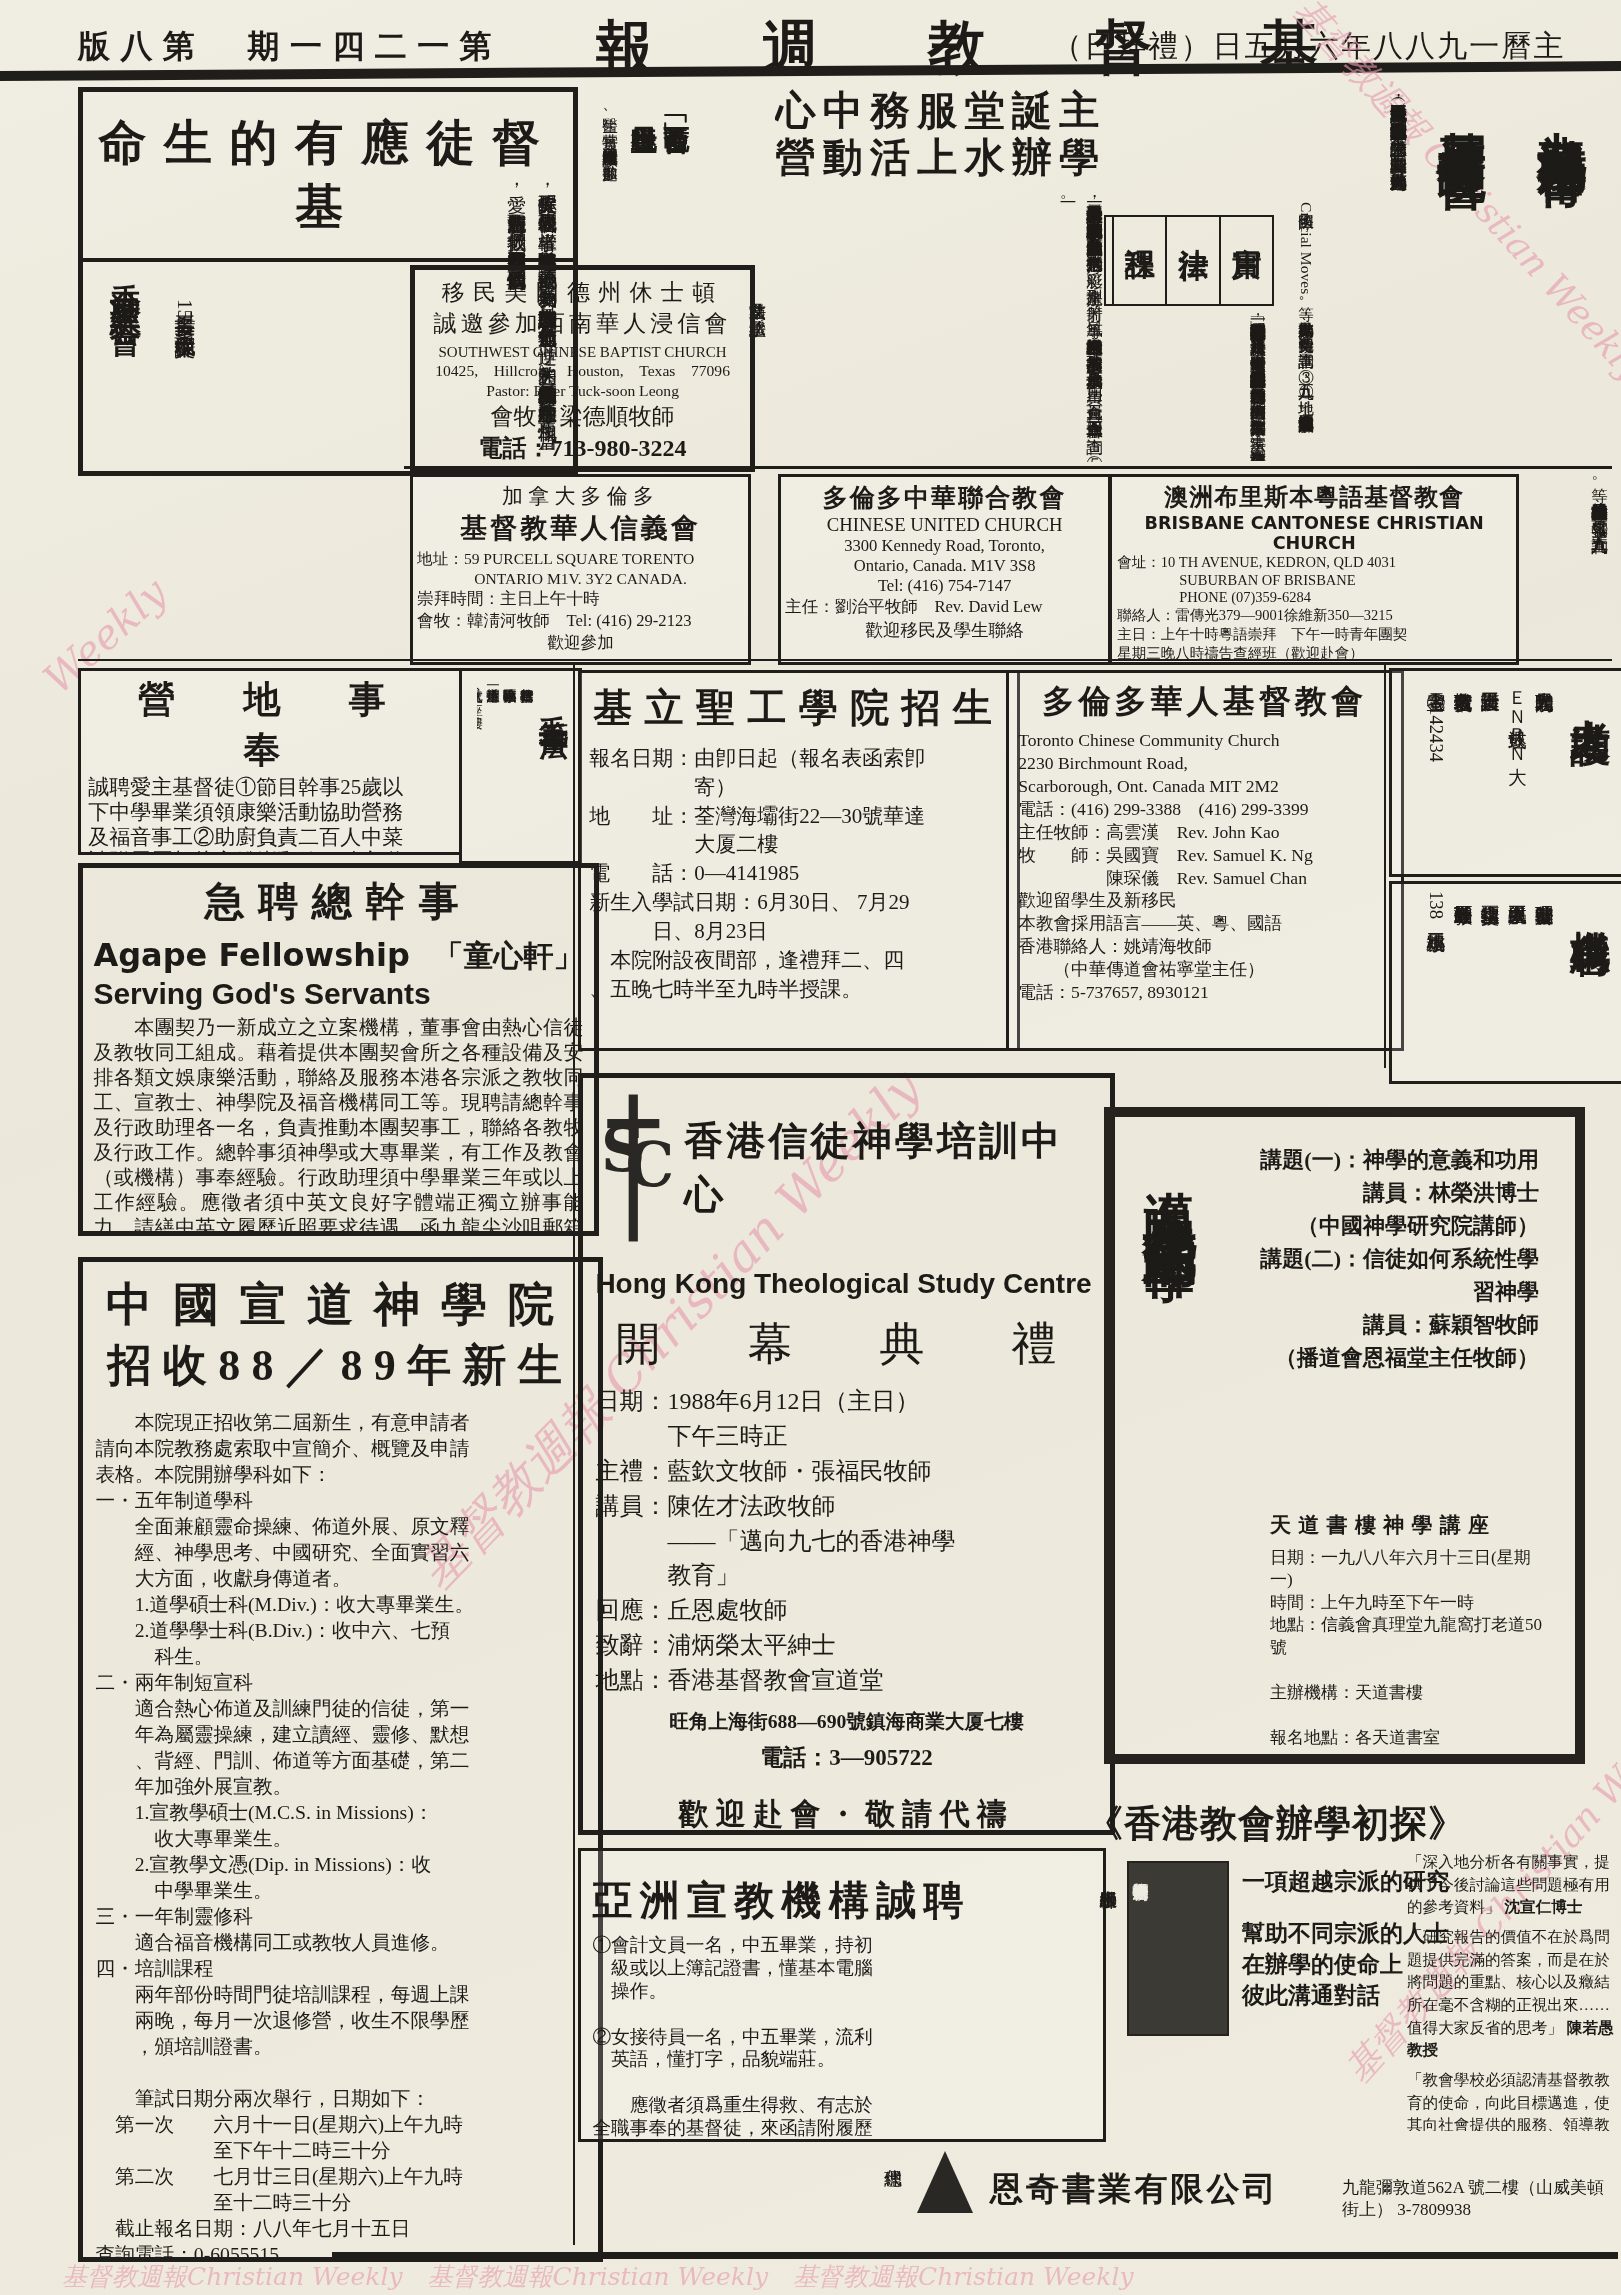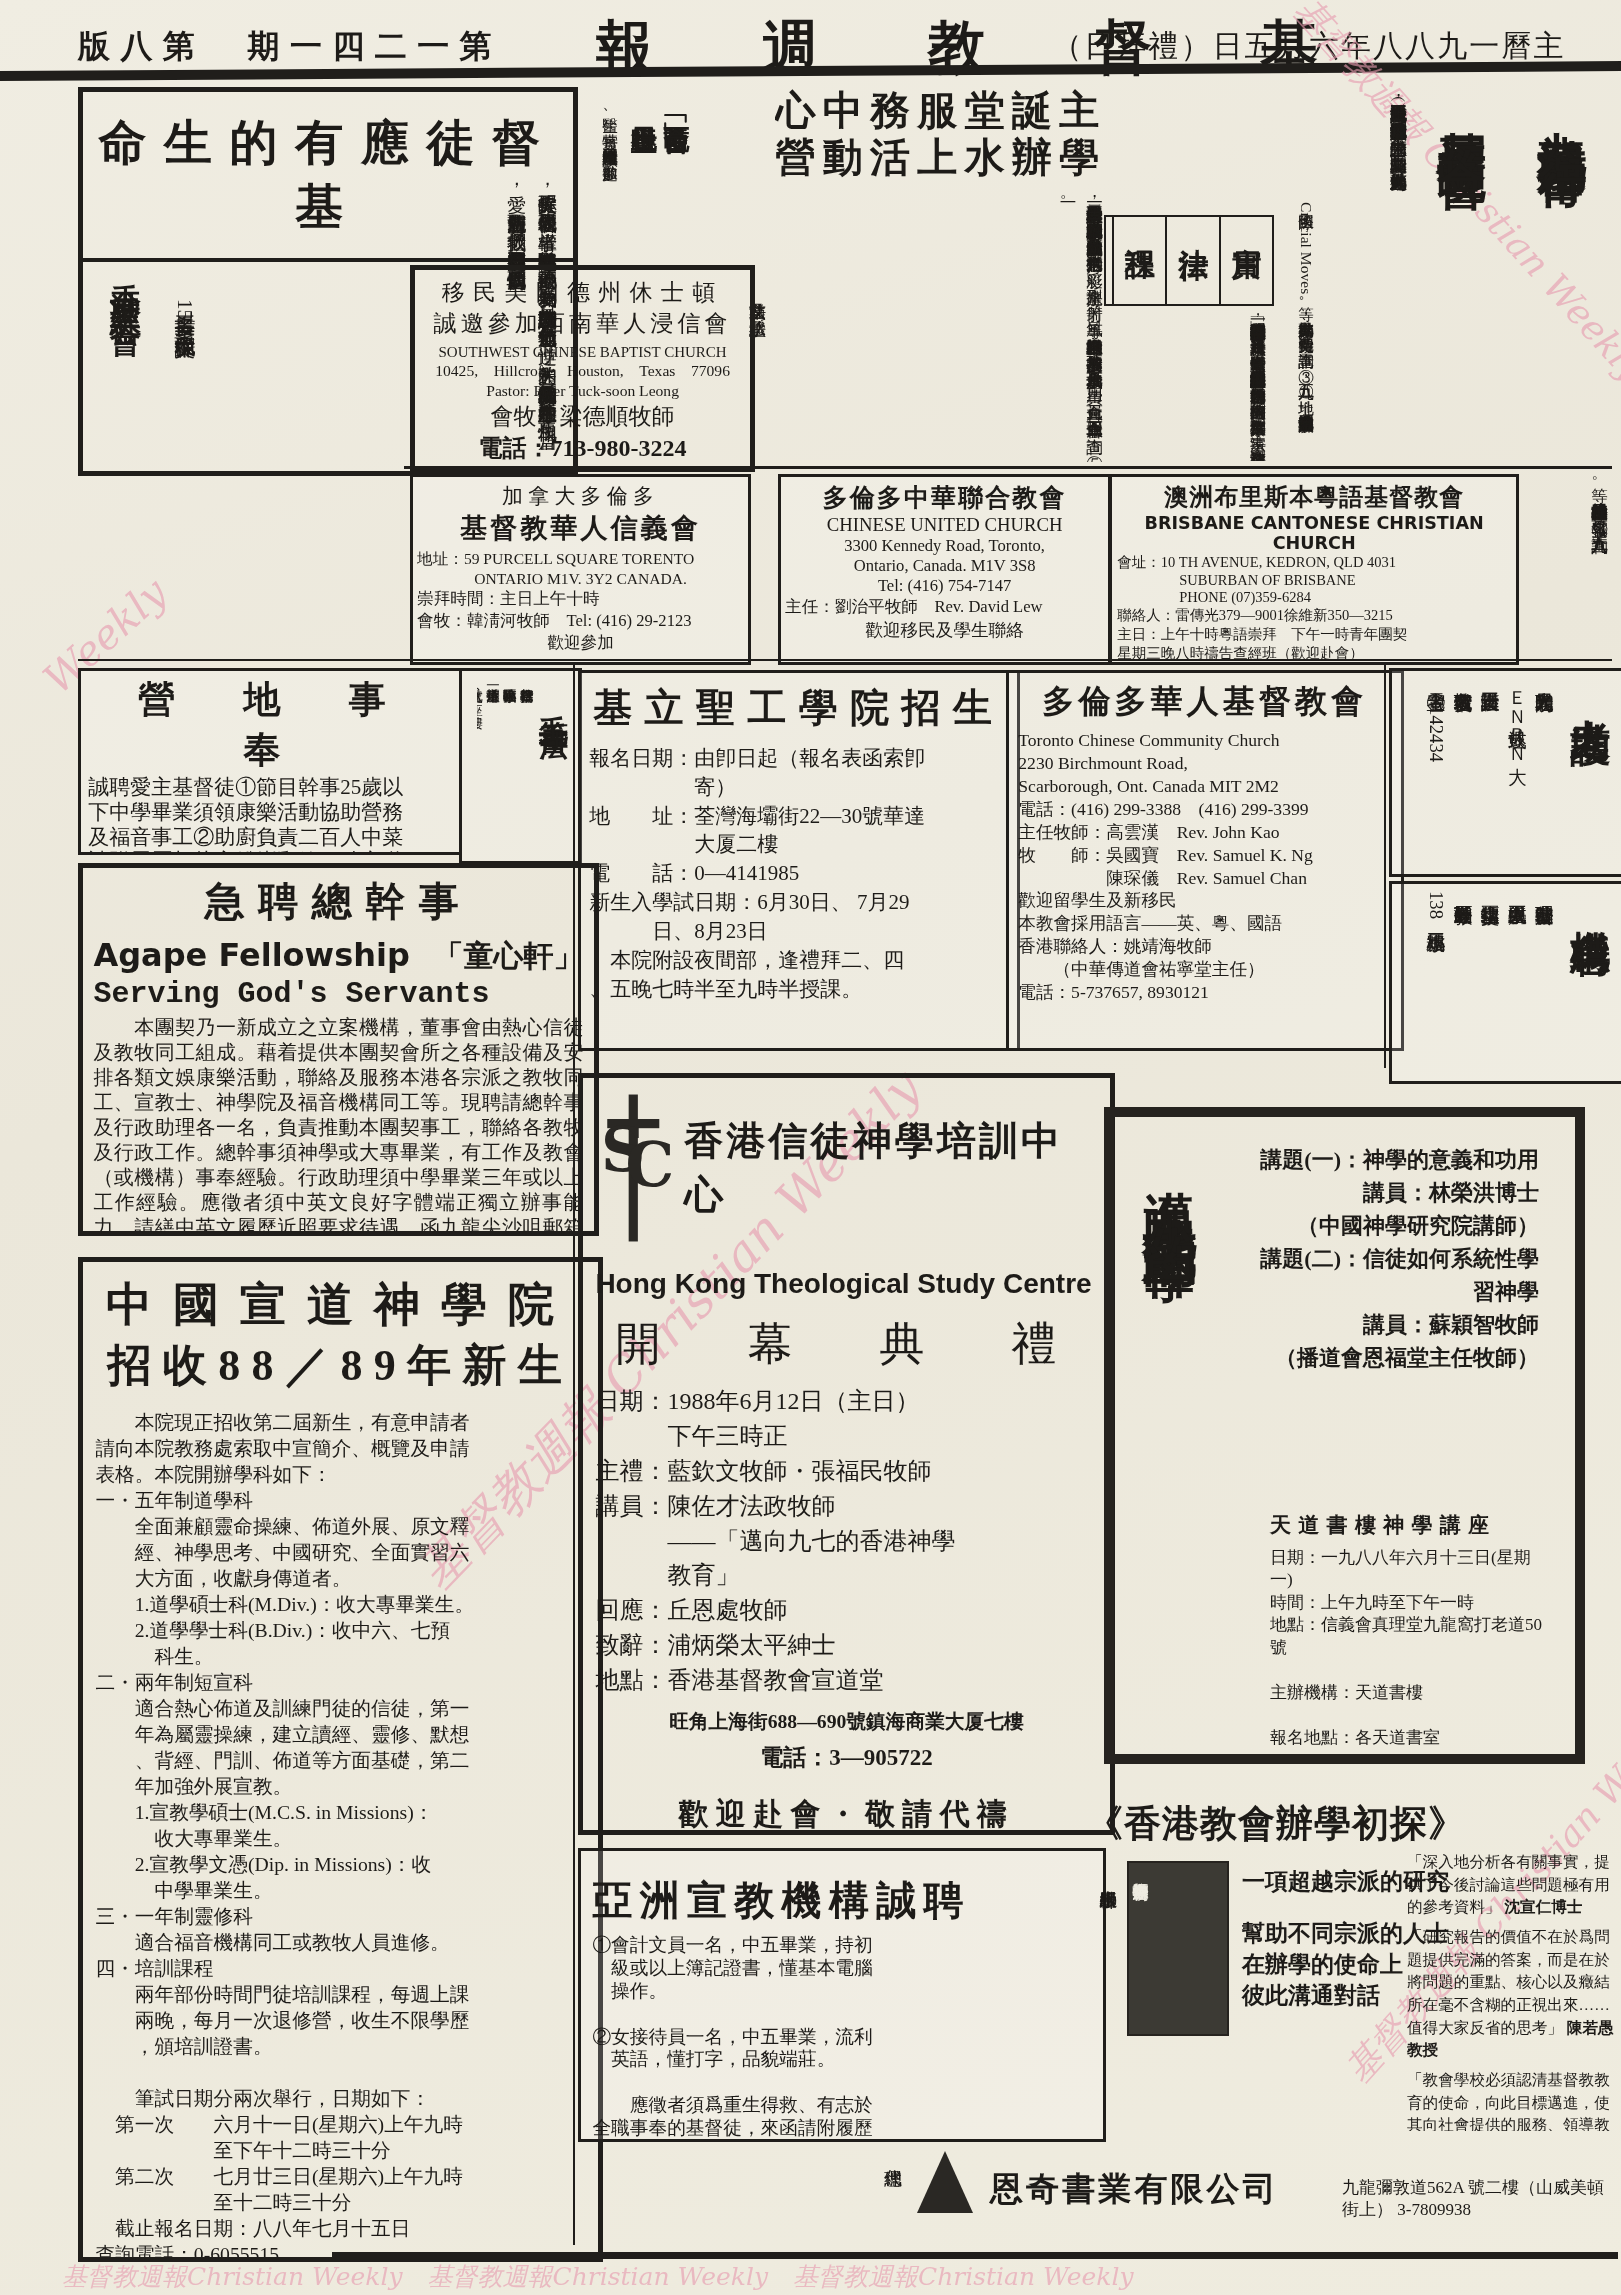--- a/index.html
+++ b/index.html
@@ -179,21 +179,21 @@
 外勤函履歷彌敦道
 138號三樓馬小姐</div>
 </div>
 
 <div class="abs box2 clip" style="left:78px;top:863px;width:490px;height:357px;padding:3.1px 10.4px">
   <div class="ctr b" style="font-size:40px;letter-spacing:13.5px;margin-top:3.1px">急聘總幹事</div>
   <div style="display:flex;justify-content:space-between;align-items:baseline;margin-top:7px">
     <span class="b" style="font-size:32px;font-family:'DejaVu Sans',sans-serif">Agape Fellowship</span>
     <span class="b" style="font-size:30px">「童心軒」</span>
   </div>
-  <div class="b" style="font-size:30px;font-family:Liberation Mono, monospace">Serving God's Servants</div>
+  <div class="b" style="font-size:30px;font-family:Liberation Sans, sans-serif">Serving God's Servants</div>
   <div class="pre clip" style="font-size:20px;line-height:1.25;text-align:justify;margin-top:4.1px">　　本團契乃一新成立之立案機構，董事會由熱心信徒及教牧同工組成。藉着提供本團契會所之各種設備及安排各類文娛康樂活動，聯絡及服務本港各宗派之教牧同工、宣教士、神學院及福音機構同工等。現聘請總幹事及行政助理各一名，負責推動本團契事工，聯絡各教牧及行政工作。總幹事須神學或大專畢業，有工作及教會（或機構）事奉經驗。行政助理須中學畢業三年或以上工作經驗。應徵者須中英文良好字體端正獨立辦事能力。請繕中英文履歷近照要求待遇。函九龍尖沙咀郵箱９８９４４號。本團契董事會主席收。（不適合者則原件退回絕對守密）。
 　以我童心事我牧人。</div>
 </div>
 
 <div class="abs box2 clip" style="left:78px;top:1257px;width:490px;height:985px;padding:5.2px 12.4px">
   <div class="ctr b" style="font-size:46px;letter-spacing:21px;margin-top:7.3px">中國宣道神學院</div>
   <div class="ctr b" style="font-size:44px;letter-spacing:11.4px">招收88／89年新生</div>
   <div class="pre clip" style="font-size:19.7px;line-height:1.32;margin-top:13.5px">　　本院現正招收第二屆新生，有意申請者
 請向本院教務處索取中宣簡介、概覽及申請
 表格。本院開辦學科如下：

